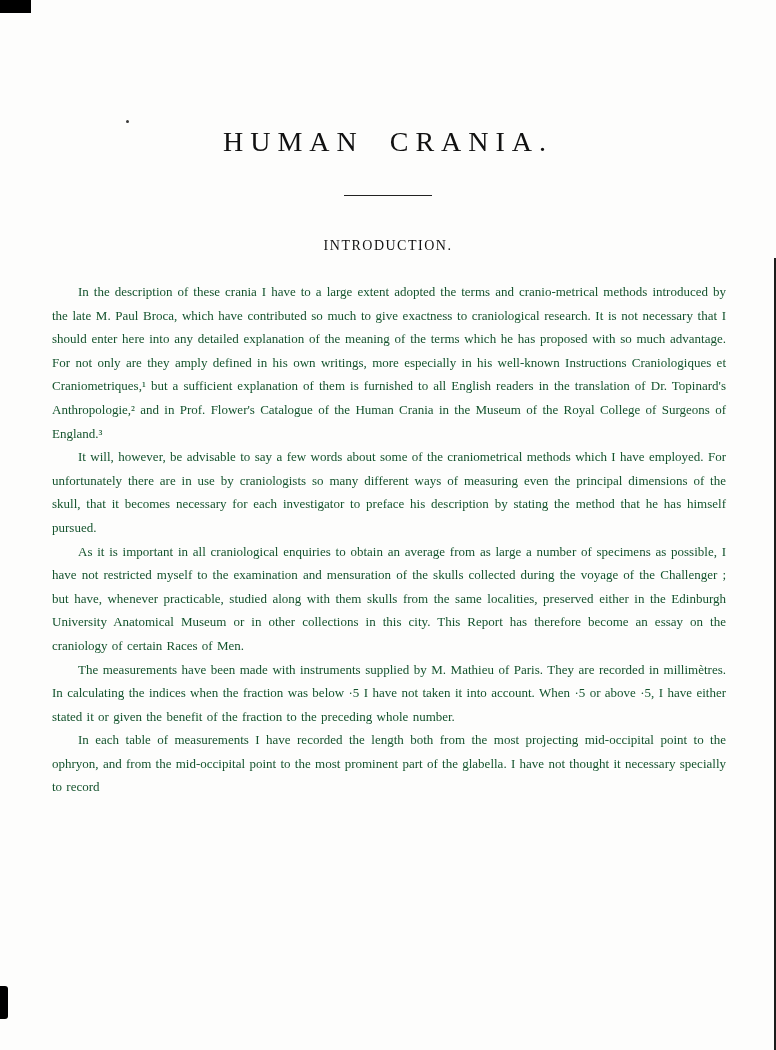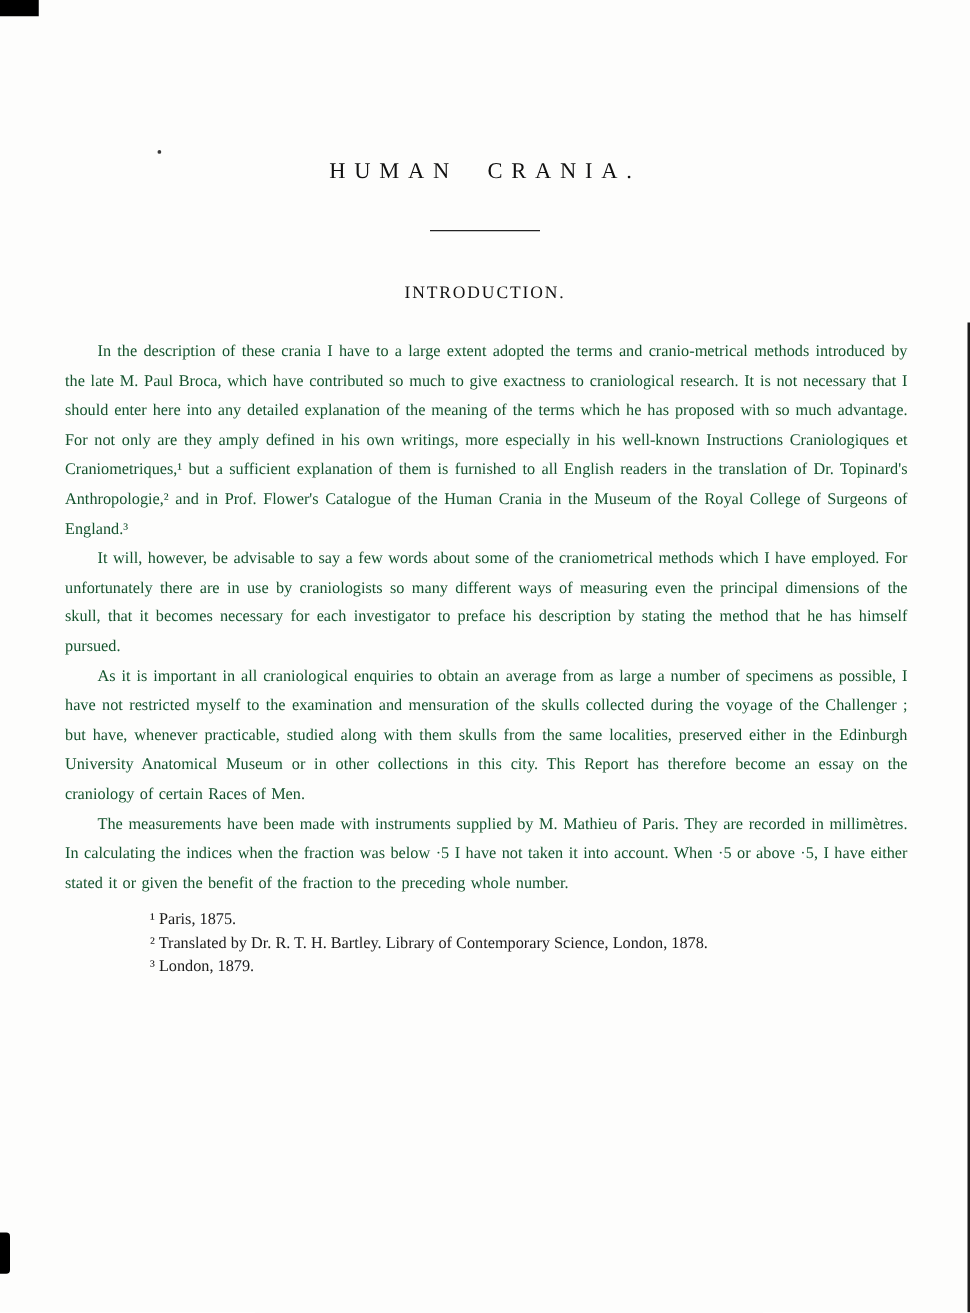--- a/index.html
+++ b/index.html
@@ -21,21 +21,21 @@
   .artifact { position: absolute; background: #000; }
   .artifact-top-left { left: 0; top: 0; width: 31px; height: 13px; }
   .artifact-left-bottom { left: 0; top: 986px; width: 8px; height: 33px; border-radius: 0 3px 3px 0; }
   .artifact-right-edge { right: 0; top: 258px; width: 2px; height: 792px; background: #1c1c1c; }
   .speck { position: absolute; left: 126px; top: 120px; width: 3px; height: 3px; background: #3a3a3a; border-radius: 50%; }
 
   .title {
     margin: 0;
     padding-top: 126px;
     text-align: center;
-    font-size: 18px;
+    font-size: 28px;
     font-weight: normal;
     letter-spacing: 7px;
     word-spacing: 12px;
     color: #111;
   }
   .divider {
     width: 88px;
     height: 0;
     border-top: 1.6px solid #222;
     margin: 37px auto 0 auto;
@@ -82,21 +82,17 @@
 
   <div class="divider"></div>
 
   <h2 class="heading">INTRODUCTION.</h2>
 
   <div class="body-text">
     <p>In the description of these crania I have to a large extent adopted the terms and cranio-metrical methods introduced by the late M. Paul Broca, which have contributed so much to give exactness to craniological research.  It is not necessary that I should enter here into any detailed explanation of the meaning of the terms which he has proposed with so much advantage.  For not only are they amply defined in his own writings, more especially in his well-known Instructions Craniologiques et Craniometriques,¹ but a sufficient explanation of them is furnished to all English readers in the translation of Dr. Topinard's Anthropologie,² and in Prof. Flower's Catalogue of the Human Crania in the Museum of the Royal College of Surgeons of England.³</p>
     <p>It will, however, be advisable to say a few words about some of the craniometrical methods which I have employed.  For unfortunately there are in use by craniologists so many different ways of measuring even the principal dimensions of the skull, that it becomes necessary for each investigator to preface his description by stating the method that he has himself pursued.</p>
     <p>As it is important in all craniological enquiries to obtain an average from as large a number of specimens as possible, I have not restricted myself to the examination and mensuration of the skulls collected during the voyage of the Challenger ; but have, whenever practicable, studied along with them skulls from the same localities, preserved either in the Edinburgh University Anatomical Museum or in other collections in this city. This Report has therefore become an essay on the craniology of certain Races of Men.</p>
     <p>The measurements have been made with instruments supplied by M. Mathieu of Paris.  They are recorded in millimètres.  In calculating the indices when the fraction was below ·5 I have not taken it into account.  When ·5 or above ·5, I have either stated it or given the benefit of the fraction to the preceding whole number.</p>
+    <p>In each table of measurements I have recorded the length both from the most projecting mid-occipital point to the ophryon, and from the mid-occipital point to the most prominent part of the glabella.  I have not thought it necessary specially to record</p>
   </div>
 
-  <div class="footnotes">
-    <div>¹ Paris, 1875.</div>
-    <div>² Translated by Dr. R. T. H. Bartley.   Library of Contemporary Science, London, 1878.</div>
-    <div>³ London, 1879.</div>
-  </div>
 
 </div>
 
 </body></html>

